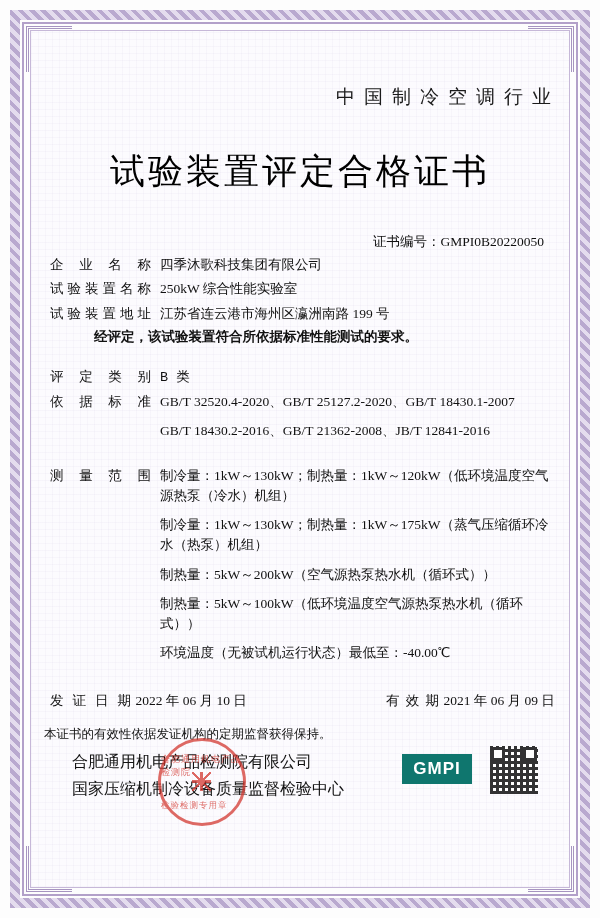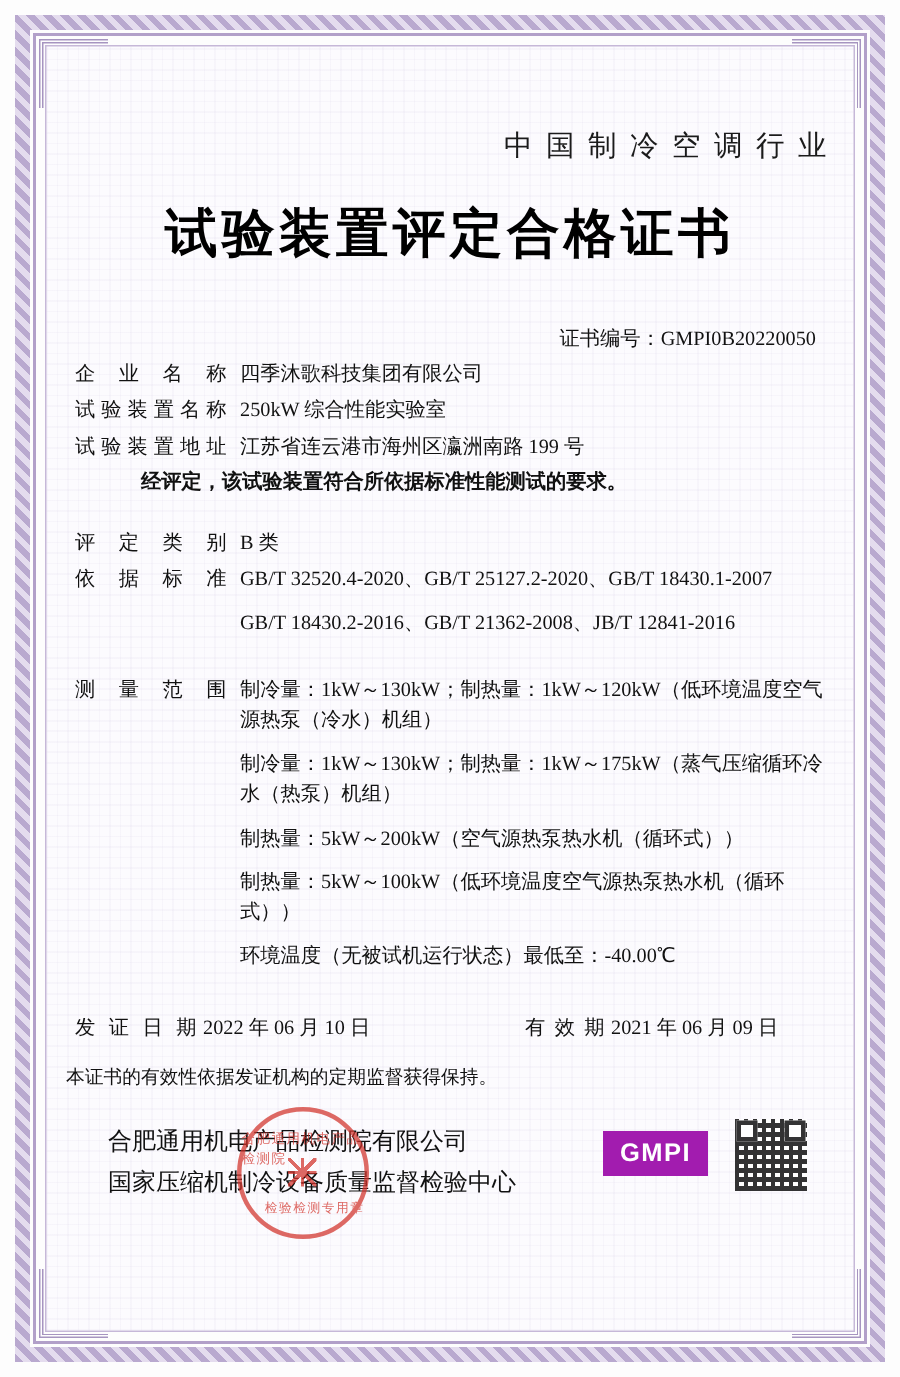--- a/index.html
+++ b/index.html
@@ -81,25 +81,25 @@
     font-size: 19px;
     letter-spacing: 9px;
     color: #1b1b1b;
     font-family: "Liberation Serif", serif;
     margin-top: 40px;
     text-indent: 9px;
   }
   .main-title {
     text-align: center;
     font-size: 35px;
-    font-weight: bold;
+    font-weight: normal;
     letter-spacing: 3px;
     color: #000;
     font-family: "Liberation Serif", serif;
-    margin-top: 22px;
+    margin-top: 38px;
   }
 
   .cert-no {
     text-align: right;
     font-size: 13.5px;
     color: #111;
     margin-top: 38px;
     padding-right: 16px;
     font-family: "Liberation Serif", serif;
   }
@@ -140,20 +140,21 @@
   }
   .range-block .rl:first-child { margin-top: 0; }
 
   .dates {
     display: flex;
     margin-top: 28px;
     font-size: 13.5px;
     color: #111;
     font-family: "Liberation Serif", serif;
     padding-left: 10px;
+    gap: 36px;
   }
   .dates .issue { flex: 0 0 300px; }
   .dates .valid { flex: 1; }
   .dates .d-lbl {
     display: inline-block;
     width: 82px;
     letter-spacing: 1px;
     text-align: justify;
     text-align-last: justify;
   }
@@ -220,31 +221,31 @@
     letter-spacing: 1px;
   }
   .seal-text .st-top {
     position: absolute;
     top: 12px; left: 0; width: 100%;
     text-align: left;
   }
   .seal-text .st-bot {
     position: absolute;
     bottom: 11px; left: 0; width: 100%;
-    text-align: right;
+    text-align: left;
     font-size: 8.5px;
   }
 
   .gmpi-logo {
     position: absolute;
     right: 88px;
     top: 14px;
     width: 70px;
     height: 30px;
-    background: #a21caf;
+    background: #0f766e;
     color: #fff;
     font-size: 17px;
     font-weight: bold;
     letter-spacing: 1px;
     text-align: center;
     line-height: 30px;
     font-family: "Liberation Sans", sans-serif;
   }
 
   .qr {
@@ -303,21 +304,21 @@
       <span class="val">250kW 综合性能实验室</span>
     </div>
 
     <div class="field">
       <span class="lbl">试验装置地址</span>
       <span class="val">江苏省连云港市海州区瀛洲南路 199 号</span>
     </div>
 
     <div class="statement">经评定，该试验装置符合所依据标准性能测试的要求。</div>
 
-    <div class="field" style="margin-top:22px;">
+    <div class="field" style="margin-top:22px;font-family:Liberation Mono, monospace;">
       <span class="lbl">评定类别</span>
       <span class="val">B 类</span>
     </div>
 
     <div class="field">
       <span class="lbl">依据标准</span>
       <span class="val">
         <div>GB/T 32520.4-2020、GB/T 25127.2-2020、GB/T 18430.1-2007</div>
         <div style="margin-top:9px;">GB/T 18430.2-2016、GB/T 21362-2008、JB/T 12841-2016</div>
       </span>

